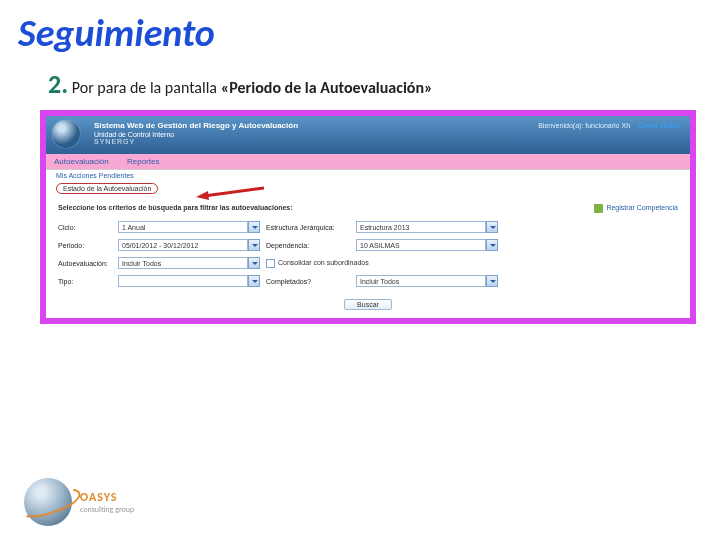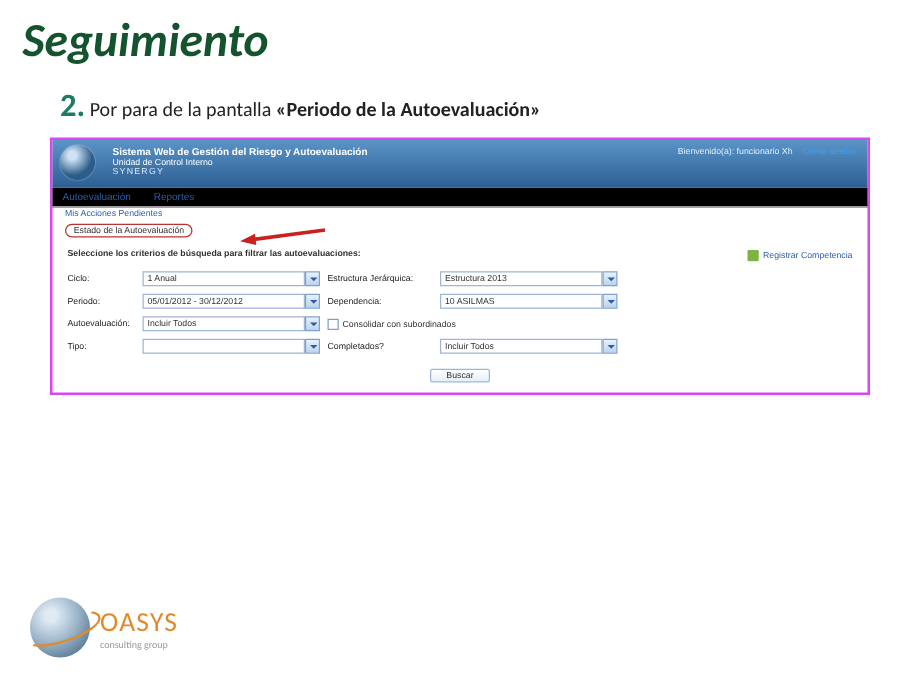--- a/index.html
+++ b/index.html
@@ -8,21 +8,21 @@
     height: 540px;
     background: #fff;
     font-family: Calibri, Arial, sans-serif;
     position: relative;
     color: #333;
   }
   .slide-title {
     font-size: 38px;
     font-weight: bold;
     font-style: italic;
-    color: #14532d;
+    color: #1d4ed8;
     padding: 10px 0 0 18px;
     font-family: Calibri, "Trebuchet MS", sans-serif;
   }
   .step {
     padding: 12px 40px 6px 48px;
   }
   .step-num {
     font-size: 26px;
     font-weight: bold;
     color: #1f7a63;
@@ -30,21 +30,21 @@
   }
   .step-text {
     font-size: 16px;
     color: #222;
     display: inline;
   }
   .step-text strong { font-weight: bold; }
 
   .app-screenshot {
     margin: 4px 24px 0 40px;
-    border: 2px solid #d946ef;
+    border: 6px solid #d946ef;
     font-size: 8px;
     font-family: Tahoma, Arial, sans-serif;
     color: #333;
     background: #fff;
   }
   .app-header {
     background: linear-gradient(#5a94c7, #2d5f93);
     color: #fff;
     padding: 6px 8px;
     position: relative;
@@ -62,21 +62,21 @@
   .app-title-1 { font-size: 8px; font-weight: bold; }
   .app-title-2 { font-size: 7px; }
   .app-title-3 { font-size: 7px; letter-spacing: 1px; color: #dbe8f5; }
   .app-welcome {
     position: absolute; right: 10px; top: 6px;
     color: #dcefff; font-size: 7px;
   }
   .app-welcome a { color: #3aa0ff; text-decoration: none; margin-left: 6px; }
 
   .app-menubar {
-    background: #000000;
+    background: #f9a8d4;
     border-bottom: 1px solid #ccc;
     padding: 3px 8px;
     font-size: 8px;
     color: #2a5ea8;
   }
   .app-menubar span { margin-right: 16px; cursor: pointer; }
   .submenu {
     padding: 2px 10px 10px 10px;
     font-size: 7px;
     color: #2a5ea8;
@@ -192,21 +192,21 @@
     content: "";
     position: absolute;
     left: -6px; top: 14px;
     width: 60px; height: 18px;
     border: 2px solid #e08a2d;
     border-radius: 50%;
     border-top-color: transparent;
     border-left-color: transparent;
     transform: rotate(-18deg);
   }
-  .footer-text .brand { color: #e08a2d; font-weight: normal; font-size: 22px; letter-spacing: 1px; }
+  .footer-text .brand { color: #e08a2d; font-weight: bold; font-size: 12px; letter-spacing: 1px; }
   .footer-text .tag { color: #999; font-size: 8px; }
 </style>
 </head>
 <body>
 
 <div class="slide-title">Seguimiento</div>
 
 <div class="step">
   <span class="step-num">2.</span>
   <span class="step-text">

